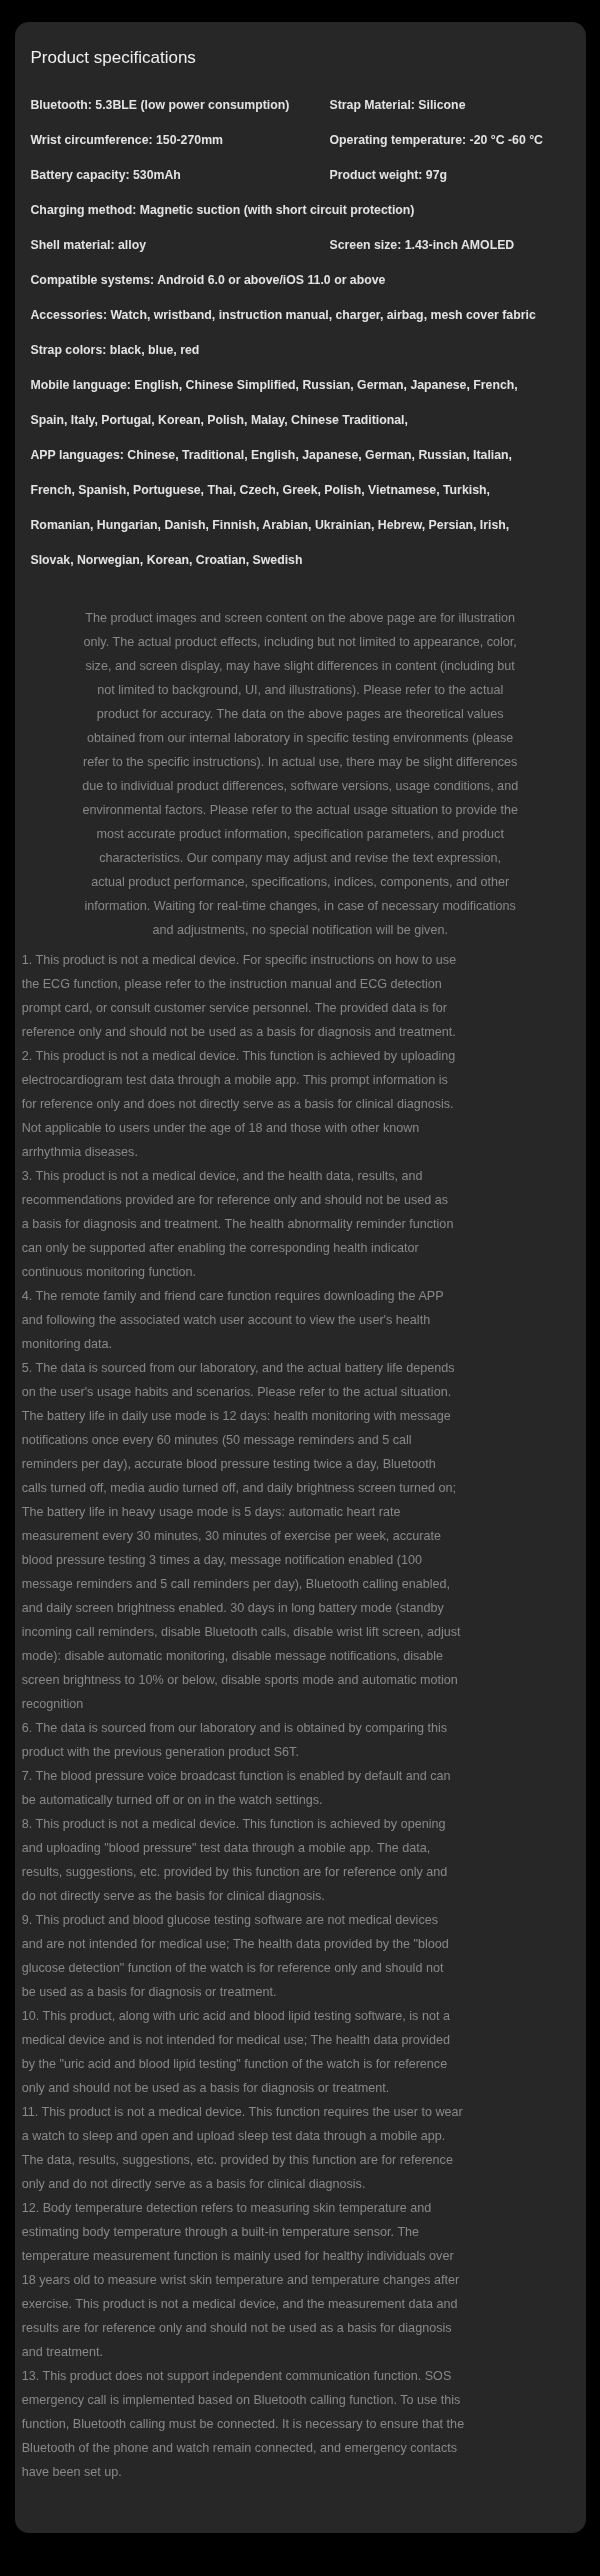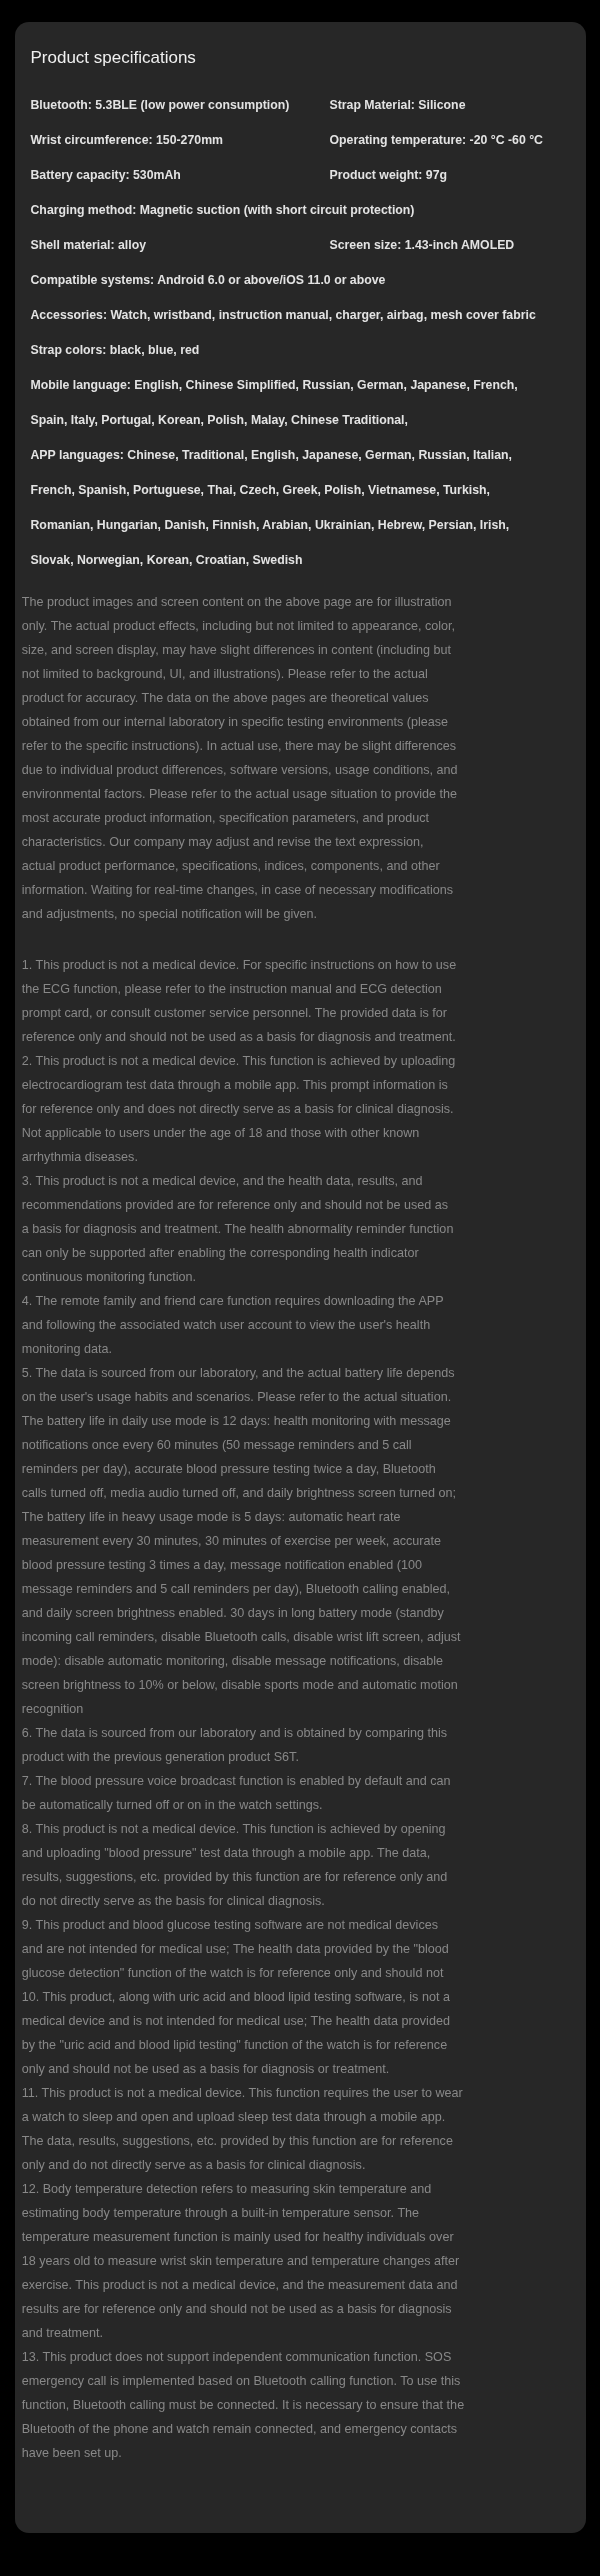--- a/index.html
+++ b/index.html
@@ -36,22 +36,22 @@
     line-height: 35px;
     white-space: nowrap;
     font-weight: bold;
   }
   .spec-row.pair {
     display: grid;
     grid-template-columns: 299px auto;
   }
   .muted { color: #888888; font-size: 12.6px; }
   .muted .tline { line-height: 24px; white-space: nowrap; }
-  .disclaimer { margin-top: 12px; }
-  .notes { margin-top: 27px; }
+  .disclaimer { margin-top: 28px; text-align: center; }
+  .notes { margin-top: 6px; }
 </style>
 </head>
 <body>
 
 <div class="card">
   <h1 class="title">Product specifications</h1>
   <div class="specs" id="specs">
       <div class="spec-row pair">
         <span>Bluetooth: 5.3BLE (low power consumption)</span>
         <span>Strap Material: Silicone</span>
@@ -149,20 +149,21 @@
       <div>
         <div class="tline">8. This product is not a medical device. This function is achieved by opening</div>
         <div class="tline">and uploading "blood pressure" test data through a mobile app. The data,</div>
         <div class="tline">results, suggestions, etc. provided by this function are for reference only and</div>
         <div class="tline">do not directly serve as the basis for clinical diagnosis.</div>
       </div>
       <div>
         <div class="tline">9. This product and blood glucose testing software are not medical devices</div>
         <div class="tline">and are not intended for medical use; The health data provided by the "blood</div>
         <div class="tline">glucose detection" function of the watch is for reference only and should not</div>
+        <div class="tline">be used as a basis for diagnosis or treatment.</div>
       </div>
       <div>
         <div class="tline">10. This product, along with uric acid and blood lipid testing software, is not a</div>
         <div class="tline">medical device and is not intended for medical use; The health data provided</div>
         <div class="tline">by the "uric acid and blood lipid testing" function of the watch is for reference</div>
         <div class="tline">only and should not be used as a basis for diagnosis or treatment.</div>
       </div>
       <div>
         <div class="tline">11. This product is not a medical device. This function requires the user to wear</div>
         <div class="tline">a watch to sleep and open and upload sleep test data through a mobile app.</div>

